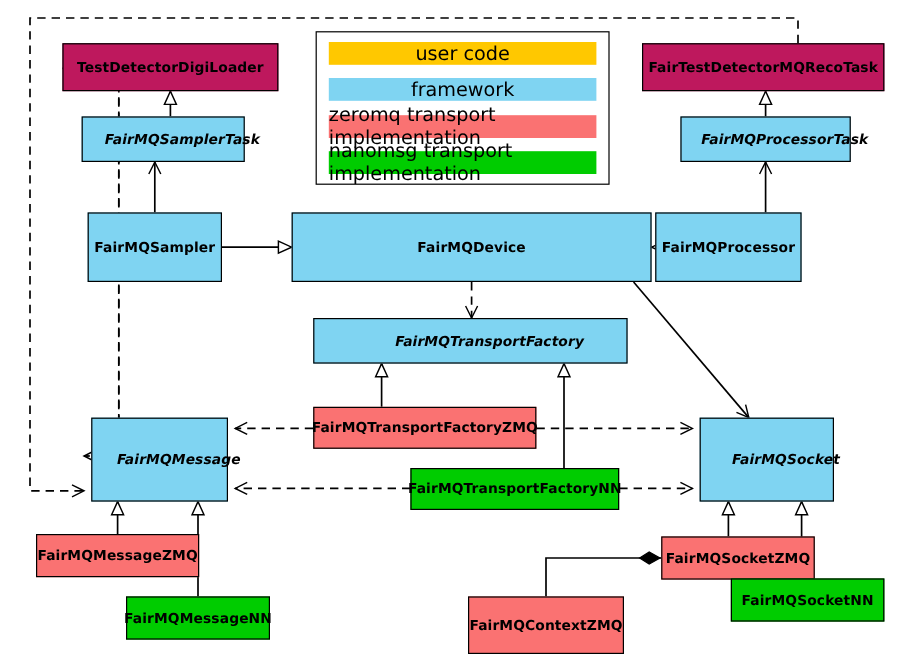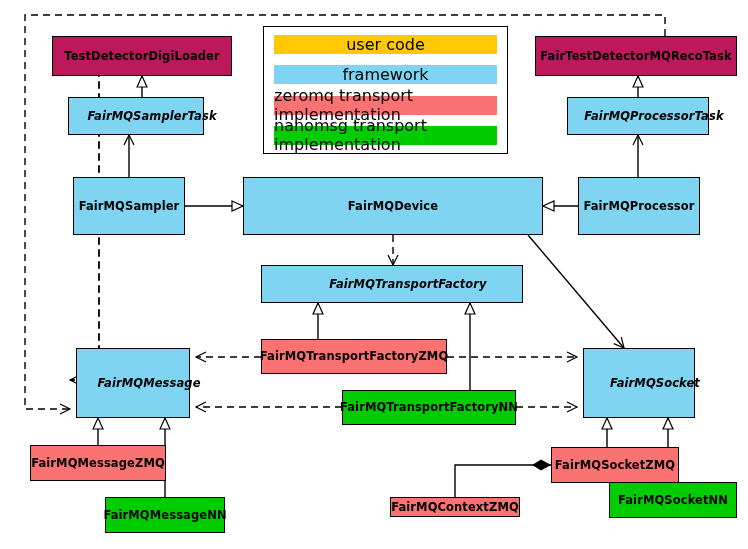--- a/index.html
+++ b/index.html
@@ -136,21 +136,21 @@
   </div>
 
   <div class="node c-framework" style="left:73px;top:177px;width:112px;height:58px;">
     <span>FairMQSampler</span>
   </div>
 
   <div class="node c-framework" style="left:243px;top:177px;width:300px;height:58px;">
     <span>FairMQDevice</span>
   </div>
 
-  <div class="node c-framework" style="left:578px;top:177px;width:122px;height:58px;">
+  <div class="node c-framework" style="left:546px;top:177px;width:122px;height:58px;">
     <span>FairMQProcessor</span>
   </div>
 
   <div class="node c-framework abstract" style="left:261px;top:265px;width:262px;height:38px;">
     <span>FairMQTransportFactory</span>
   </div>
 
   <div class="node c-zmq" style="left:261px;top:339px;width:186px;height:35px;text-align:center;">
     <span>FairMQTransportFactoryZMQ</span>
   </div>
@@ -176,17 +176,17 @@
   </div>
 
   <div class="node c-zmq" style="left:551px;top:447px;width:128px;height:36px;">
     <span>FairMQSocketZMQ</span>
   </div>
 
   <div class="node c-nn" style="left:609px;top:482px;width:128px;height:36px;">
     <span>FairMQSocketNN</span>
   </div>
 
-  <div class="node c-zmq" style="left:390px;top:497px;width:130px;height:20px;align-items:center;">
+  <div class="node c-zmq" style="left:390px;top:497px;width:130px;height:48px;align-items:center;">
     <span>FairMQContextZMQ</span>
   </div>
 
 </div>
 
 </body></html>

